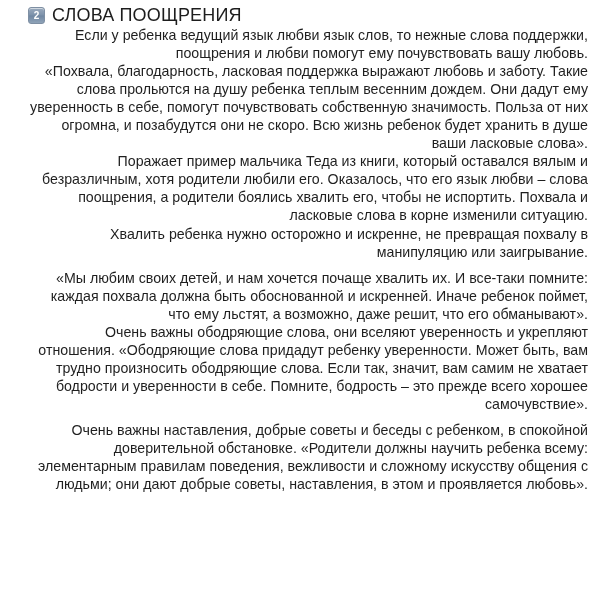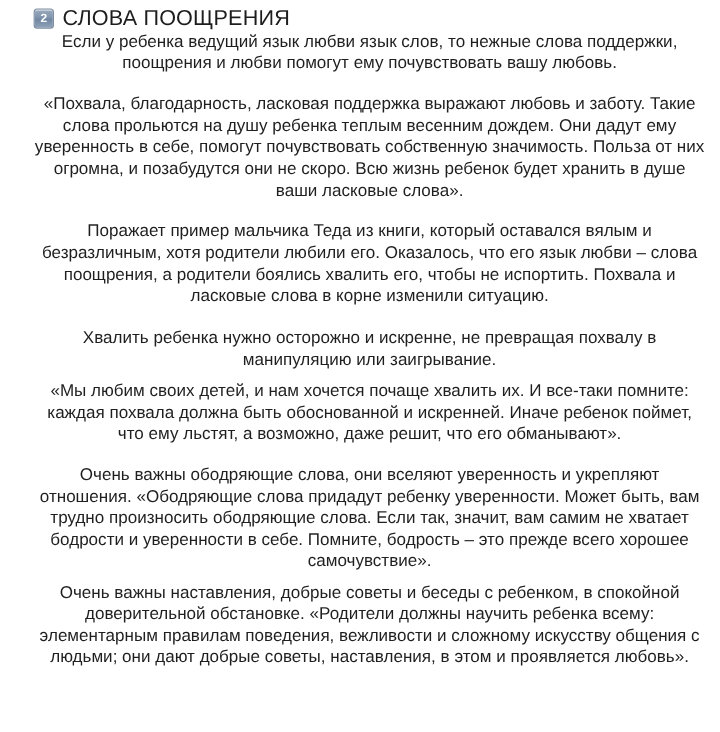--- a/index.html
+++ b/index.html
@@ -58,29 +58,29 @@
     letter-spacing: 0.15px;
     white-space: nowrap;
   }
 
   
   .body-text {
     font-size: 14.2px;
     line-height: 18.05px;
     color: #1f1f1f;
     letter-spacing: 0.01px;
-    text-align: center;
+    text-align: right;
   }
 
   .para {
     margin: 0;
     padding: 0;
   }
   .para + .para {
-    margin-top: 16px;
+    margin-top: 0;
   }
   .para.gap-before {
     margin-top: 8px;
   }
 </style>
 </head>
 <body>
 
 <div id="article">
 

